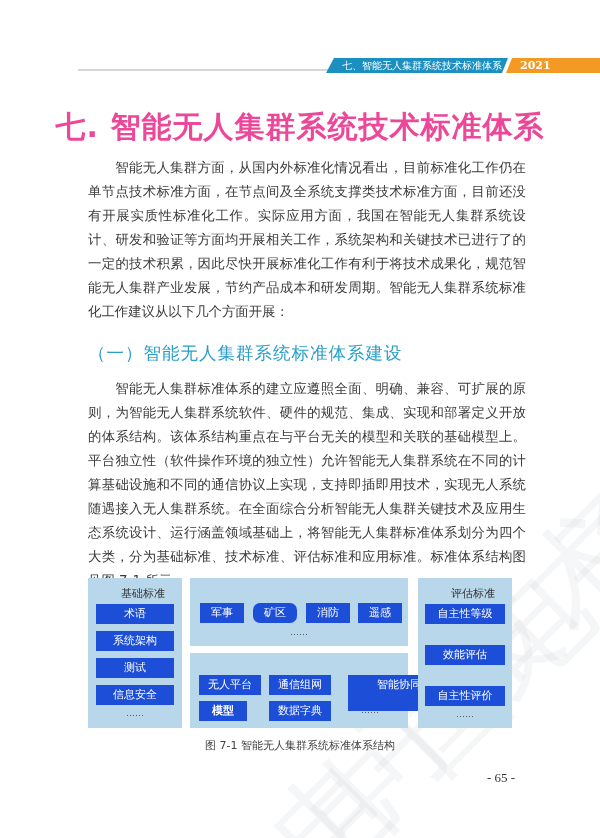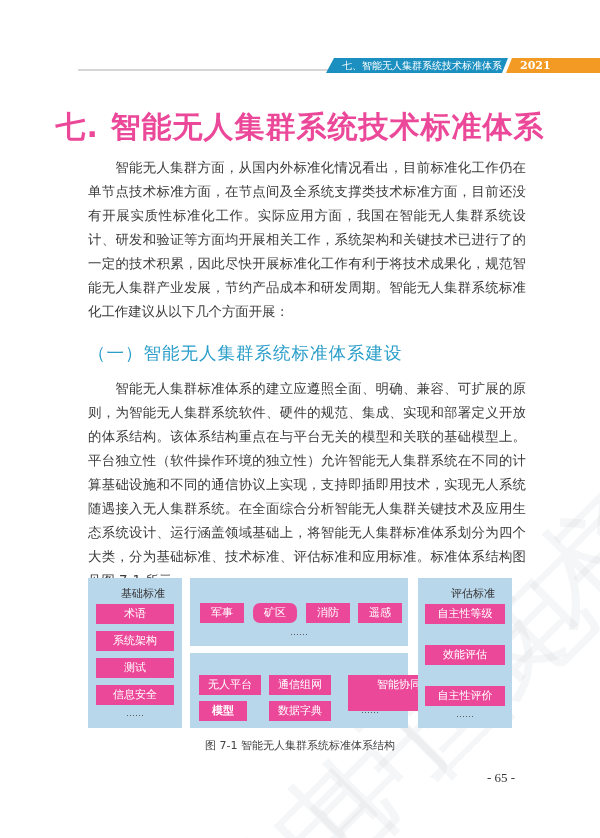--- a/index.html
+++ b/index.html
@@ -17,21 +17,21 @@
                      font-family:"DejaVu Serif", serif; }
   .title { position:absolute; left:0; width:600px; top:107px; text-align:center; font-size:30px; font-weight:bold;
            color:#ec4899; letter-spacing:1px; }
   .para { position:absolute; left:88px; width:438px; font-size:13.4px; line-height:24px; color:#3a3a3a;
           text-align:justify; }
   .para .indent { display:inline-block; width:27px; }
   .subhead { position:absolute; left:88px; top:341px; font-size:17.5px; color:#2a9ec9; letter-spacing:1px; white-space:nowrap; }
   .diagram { position:absolute; left:88px; top:578px; width:442px; height:150px; }
   .panel { position:absolute; background:#b9d7ea; }
   .panel-title { position:absolute; left:0; right:0; text-align:center; font-size:11px; color:#333;padding-left:16px; }
-  .box { position:absolute; background:#ec4899; color:#fff; font-size:11px; text-align:center; }
+  .box { position:absolute; background:#1d4ed8; color:#fff; font-size:11px; text-align:center; }
   .dots { position:absolute; font-size:9px; color:#555; text-align:center; letter-spacing:0px; }
   .caption { position:absolute; left:0; width:600px; top:738px; text-align:center; font-size:11px; color:#444; }
   .pagenum { position:absolute; left:487px; top:770px; font-size:13px; color:#333; font-family:"Liberation Serif", serif; }
 </style>
 </head>
 <body>
 
 <div class="watermark" style="left:-80px; top:450px;">中国电子技术标准化研究院</div>
 <div class="watermark" style="left:120px; top:260px;">中国电子技术标准化研究院</div>
 

